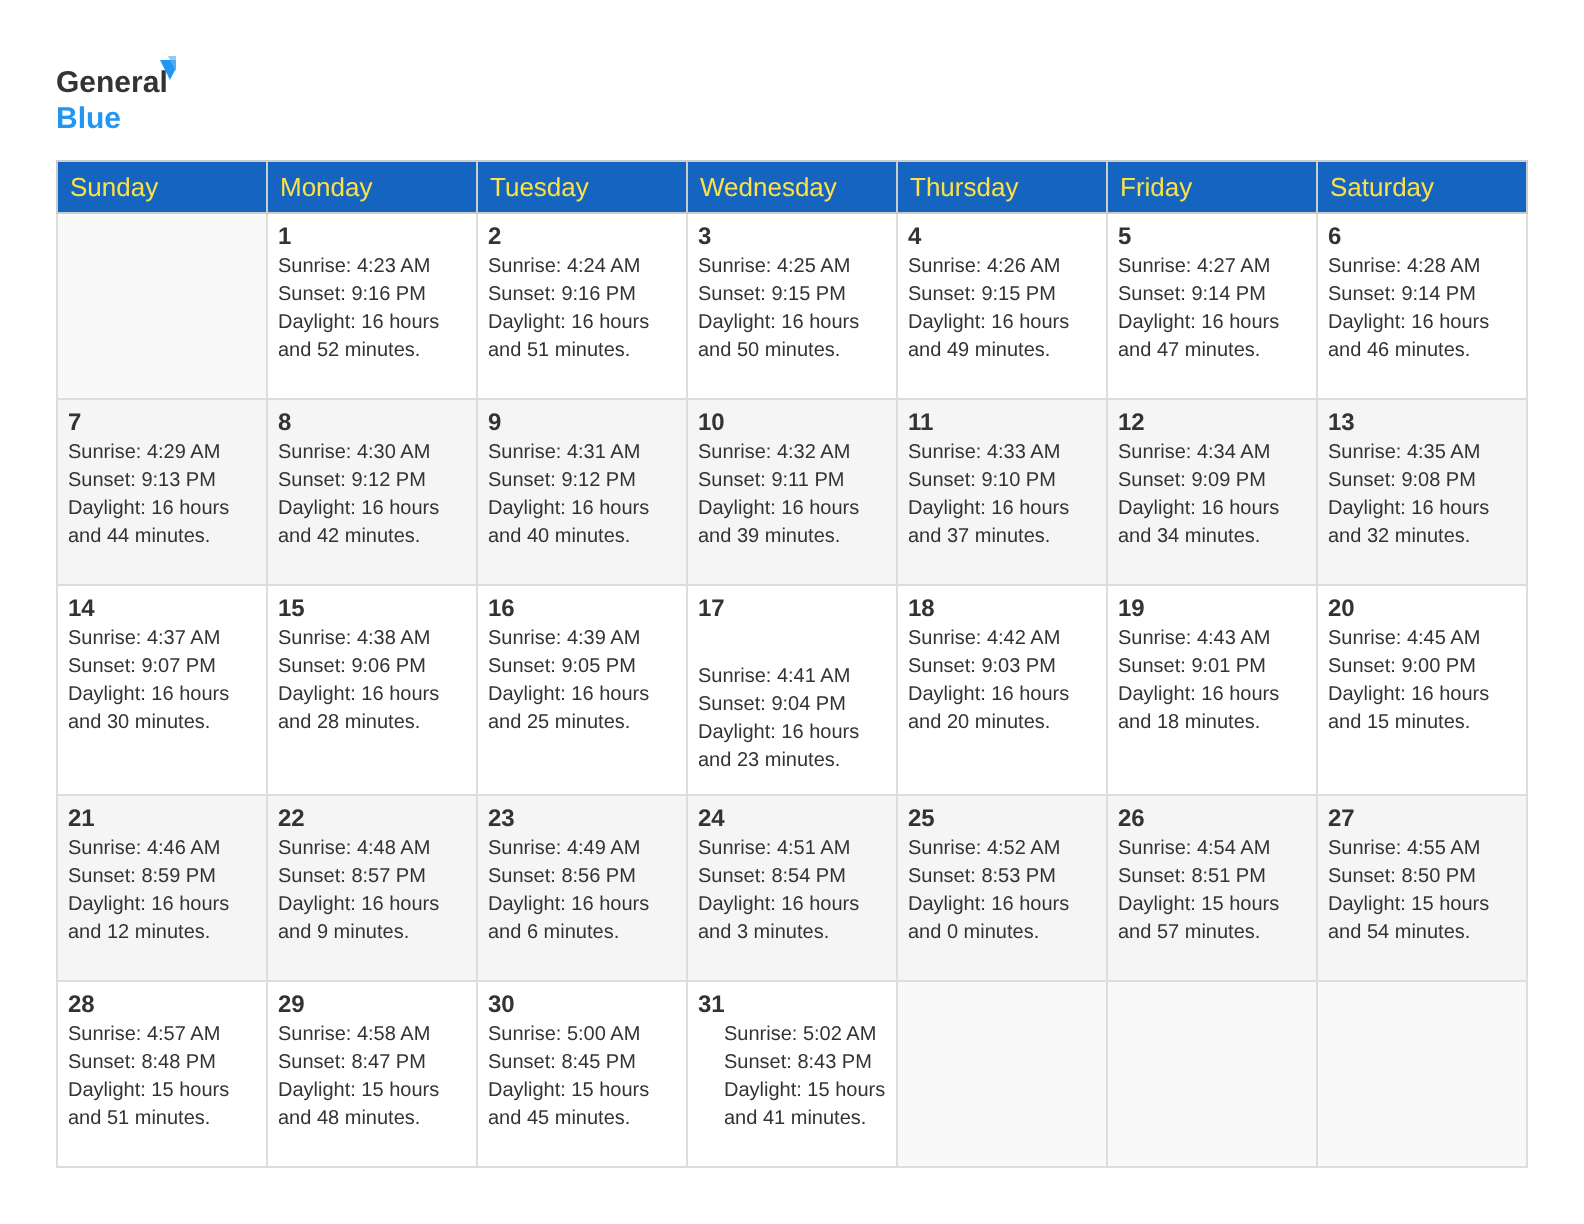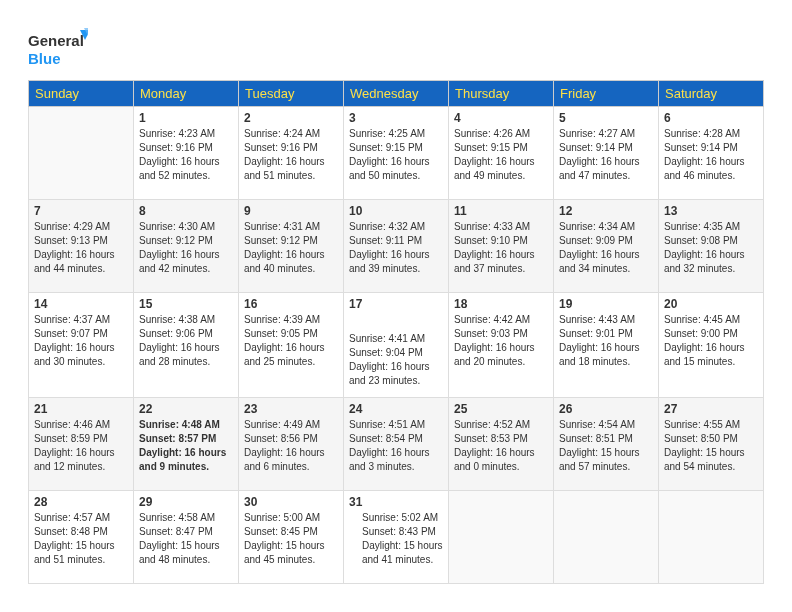--- a/index.html
+++ b/index.html
@@ -266,21 +266,21 @@
         <tr class="row-shade">
           <td>
             <span class="day-number">21</span>
             <div class="day-info" style="white-space: pre-line;">Sunrise: 4:46 AM
 Sunset: 8:59 PM
 Daylight: 16 hours
 and 12 minutes.</div>
           </td>
           <td>
             <span class="day-number">22</span>
-            <div class="day-info" style="white-space: pre-line; font-weight: bold;">Sunrise: 4:48 AM
+            <div class="day-info" style="white-space: pre-line;">Sunrise: 4:48 AM
 Sunset: 8:57 PM
 Daylight: 16 hours
 and 9 minutes.</div>
           </td>
           <td>
             <span class="day-number">23</span>
             <div class="day-info" style="white-space: pre-line;">Sunrise: 4:49 AM
 Sunset: 8:56 PM
 Daylight: 16 hours
 and 6 minutes.</div>

